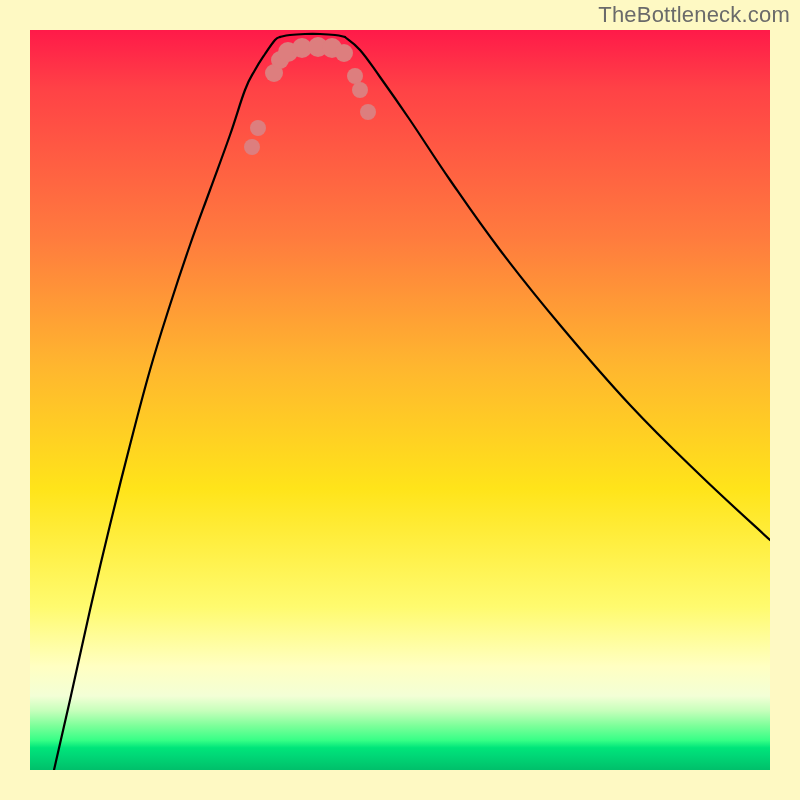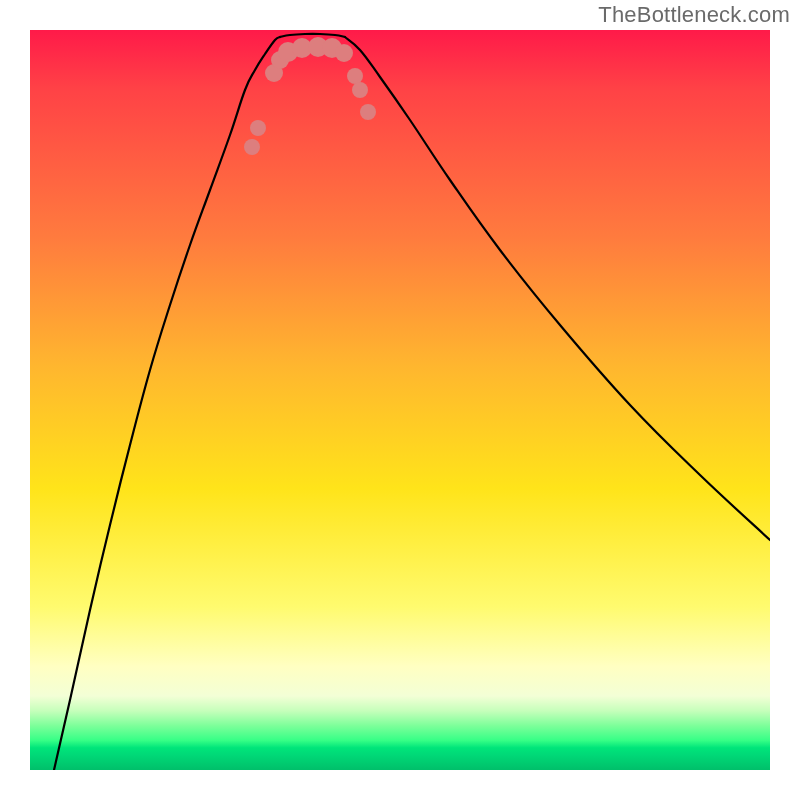--- a/index.html
+++ b/index.html
@@ -10,21 +10,21 @@
     background: #000;
     font-family: Arial, Helvetica, sans-serif;
     overflow: hidden;
   }
   .frame {
     position: absolute;
     left: 0;
     top: 0;
     width: 800px;
     height: 800px;
-    background: #ffffff;
+    background: #fef9c3;
   }
   .plot {
     position: absolute;
     left: 30px;
     top: 30px;
     width: 740px;
     height: 740px;
     
     background: linear-gradient(
       to bottom,

